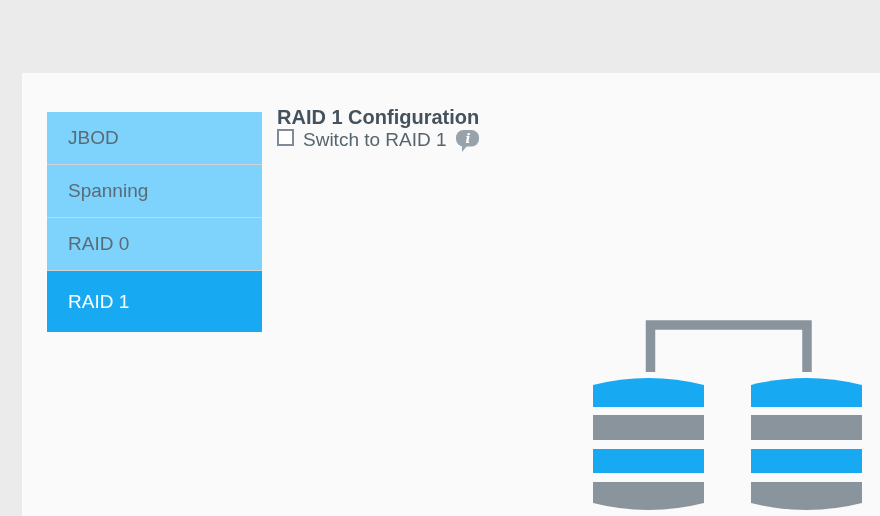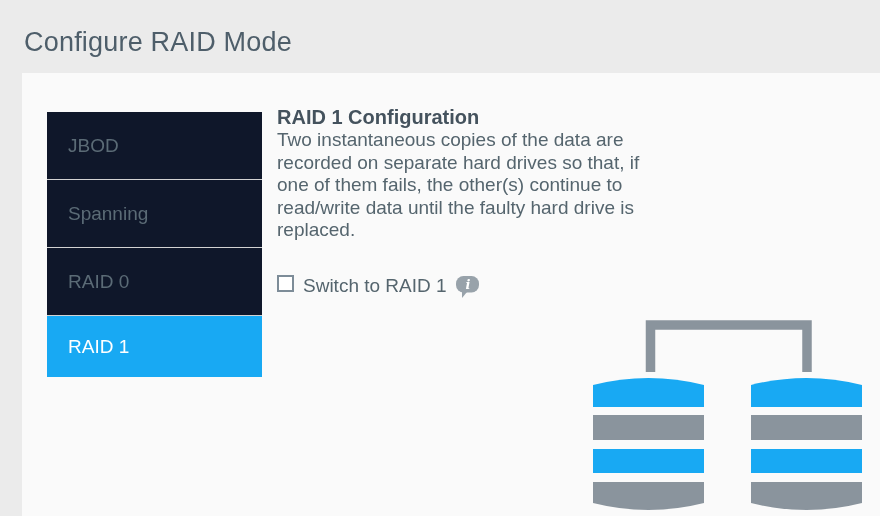--- a/index.html
+++ b/index.html
@@ -31,22 +31,22 @@
     background: #fafafa;
   }
   
   .sidebar {
     position: absolute;
     left: 25px;
     top: 39px;
     width: 215px;
   }
   .sidebar-item {
-    height: 68px;
-    background: #0f172a;
+    height: 53px;
+    background: #7dd3fc;
     border-bottom: 1px solid #d2d2d2;
     display: flex;
     align-items: center;
     padding-left: 21px;
     font-size: 19px;
     color: #5b6b76;
     cursor: pointer;
   }
   .sidebar-item.active {
     background: #18a9f3;
@@ -100,42 +100,40 @@
     position: absolute;
     left: 571px;
     top: 247px;
   }
 </style>
 </head>
 <body>
 
 <div class="page">
 
-  <div class="page-title">Configure RAID Mode</div>
 
   <div class="panel">
 
     <div class="sidebar">
       <div class="sidebar-item">
         <span>JBOD</span>
       </div>
       <div class="sidebar-item">
         <span>Spanning</span>
       </div>
       <div class="sidebar-item">
         <span>RAID 0</span>
       </div>
       <div class="sidebar-item active">
         <span>RAID 1</span>
       </div>
     </div>
 
     <div class="content">
       <h2>RAID 1 Configuration</h2>
-      <p>Two instantaneous copies of the data are recorded on separate hard drives so that, if one of them fails, the other(s) continue to read/write data until the faulty hard drive is replaced.</p>
 
       <label class="switch-row">
         <input type="checkbox" style="">
         <span class="switch-label">Switch to RAID 1</span>
         <svg class="info-icon" width="26" height="25" viewBox="0 0 26 25">
           <rect x="1" y="1" width="23" height="16.5" rx="7.5" fill="#98a2aa"></rect>
           <polygon points="7,14 14.5,14 7,23" fill="#98a2aa"></polygon>
           <text x="13" y="14" text-anchor="middle" font-family="DejaVu Serif, serif" font-style="italic" font-weight="bold" font-size="13" fill="#ffffff">i</text>
         </svg>
       </label>

